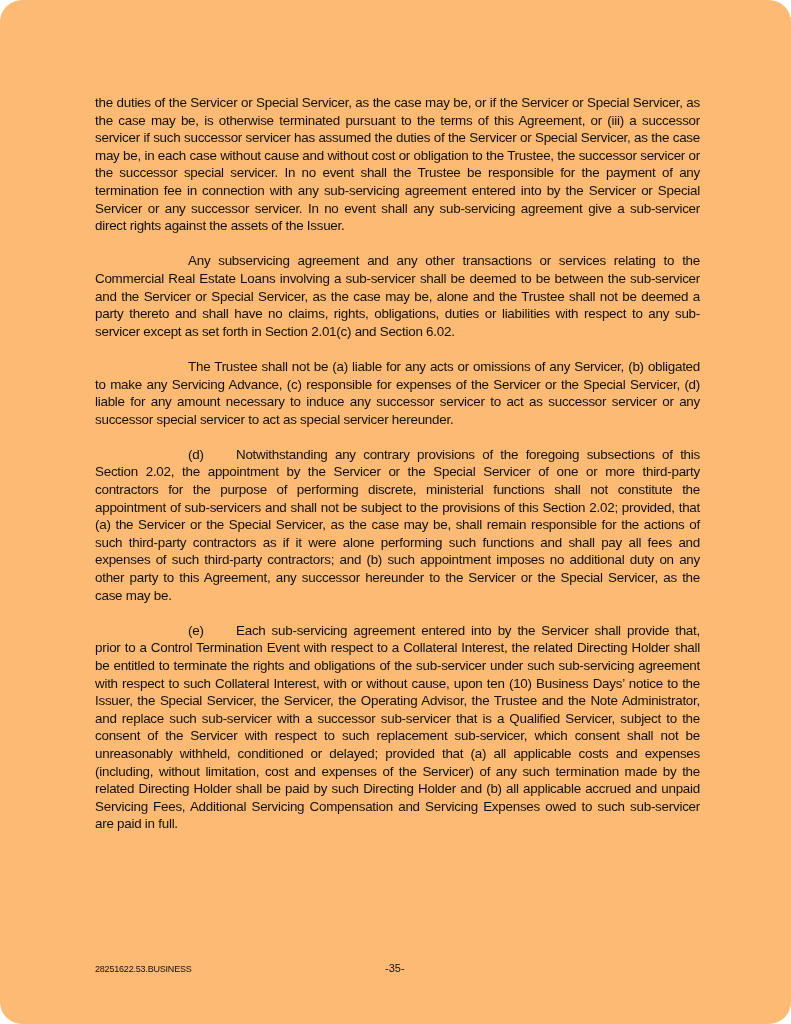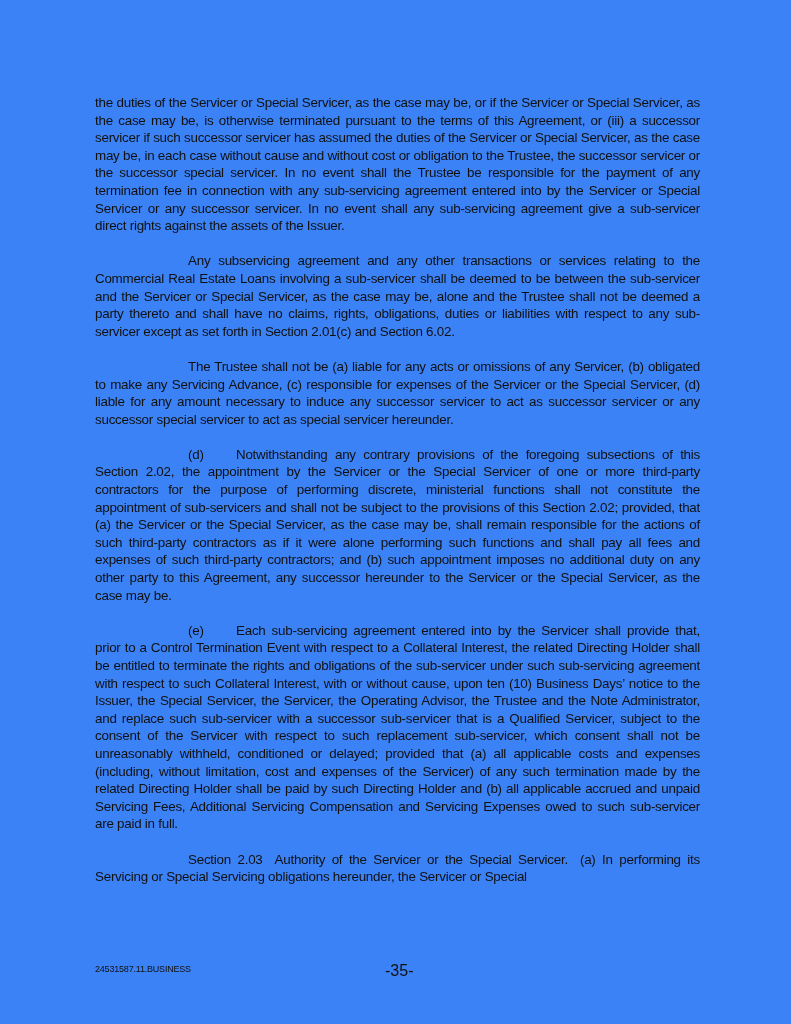--- a/index.html
+++ b/index.html
@@ -1,54 +1,53 @@
 <!DOCTYPE html>
 <html><head>
 <meta charset="utf-8">
 <style>
   html, body { margin: 0; padding: 0; background: #ffffff; }
   body { width: 791px; height: 1024px; position: relative; overflow: hidden; }
   .page {
-    position: absolute; left: 0; top: 0; width: 791px; height: 1024px; background: #3b82f6;
+    position: absolute; left: 0; top: 0; width: 791px; height: 1024px; background: #fdba74; border-radius: 22px;
   }
   .body-text {
     position: absolute; left: 95px; top: 94px; width: 605px;
     font-family: "Liberation Sans", sans-serif;
     font-size: 13.4px; line-height: 17.6px; color: #111111;
     text-align: justify; letter-spacing: -0.25px; word-spacing: 0px;
   }
   .para { margin: 0 0 17.6px 0; }
   .indent { display: inline-block; width: 93px; }
   .sub-label { display: inline-block; width: 48px; }
   .u { text-underline-offset: 2px; }
   .footer-id {
     position: absolute; left: 95px; top: 964px;
     font-family: "Liberation Sans", sans-serif; font-size: 9px; color: #111; letter-spacing: -0.2px;
   }
   .footer-page {
     position: absolute; left: 385px; top: 962px;
-    font-family: "Liberation Sans", sans-serif; font-size: 16px; color: #111;
+    font-family: "Liberation Sans", sans-serif; font-size: 11px; color: #111;
   }
   .gap-wide { display: inline-block; width: 12px; }
 </style>
 </head>
 <body>
 
 <div class="page">
   <div class="body-text">
 
     <p class="para"><span>the duties of the Servicer or Special Servicer, as the case may be, or if the Servicer or Special Servicer, as the case may be, is otherwise terminated pursuant to the terms of this Agreement, or (iii) a successor servicer if such successor servicer has assumed the duties of the Servicer or Special Servicer, as the case may be, in each case without cause and without cost or obligation to the Trustee, the successor servicer or the successor special servicer.  In no event shall the Trustee be responsible for the payment of any termination fee in connection with any sub-servicing agreement entered into by the Servicer or Special Servicer or any successor servicer.  In no event shall any sub-servicing agreement give a sub-servicer direct rights against the assets of the Issuer.</span></p>
 
     <p class="para"><span class="indent"></span><span>Any subservicing agreement and any other transactions or services relating to the Commercial Real Estate Loans involving a sub-servicer shall be deemed to be between the sub-servicer and the Servicer or Special Servicer, as the case may be, alone and the Trustee shall not be deemed a party thereto and shall have no claims, rights, obligations, duties or liabilities with respect to any sub-servicer except as set forth in </span><span class="u">Section 2.01(c)</span><span> and </span><span class="u">Section 6.02</span><span>.</span></p>
 
     <p class="para"><span class="indent"></span><span>The Trustee shall not be (a) liable for any acts or omissions of any Servicer, (b) obligated to make any Servicing Advance, (c) responsible for expenses of the Servicer or the Special Servicer, (d) liable for any amount necessary to induce any successor servicer to act as successor servicer or any successor special servicer to act as special servicer hereunder.</span></p>
 
     <p class="para"><span class="indent"></span><span class="sub-label">(d)</span><span>Notwithstanding any contrary provisions of the foregoing subsections of this </span><span class="u">Section 2.02</span><span>, the appointment by the Servicer or the Special Servicer of one or more third-party contractors for the purpose of performing discrete, ministerial functions shall not constitute the appointment of sub-servicers and shall not be subject to the provisions of this </span><span class="u">Section 2.02</span><span>; </span><span class="u">provided</span><span>, that (a) the Servicer or the Special Servicer, as the case may be, shall remain responsible for the actions of such third-party contractors as if it were alone performing such functions and shall pay all fees and expenses of such third-party contractors; and (b) such appointment imposes no additional duty on any other party to this Agreement, any successor hereunder to the Servicer or the Special Servicer, as the case may be.</span></p>
 
     <p class="para"><span class="indent"></span><span class="sub-label">(e)</span><span>Each sub-servicing agreement entered into by the Servicer shall provide that, prior to a Control Termination Event with respect to a Collateral Interest, the related Directing Holder shall be entitled to terminate the rights and obligations of the sub-servicer under such sub-servicing agreement with respect to such Collateral Interest, with or without cause, upon ten (10) Business Days’ notice to the Issuer, the Special Servicer, the Servicer, the Operating Advisor, the Trustee and the Note Administrator, and replace such sub-servicer with a successor sub-servicer that is a Qualified Servicer, subject to the consent of the Servicer with respect to such replacement sub-servicer, which consent shall not be unreasonably withheld, conditioned or delayed; </span><span class="u">provided</span><span> that (a) all applicable costs and expenses (including, without limitation, cost and expenses of the Servicer) of any such termination made by the related Directing Holder shall be paid by such Directing Holder and (b) all applicable accrued and unpaid Servicing Fees, Additional Servicing Compensation and Servicing Expenses owed to such sub-servicer are paid in full.</span></p>
 
-    <p class="para"><span class="indent"></span><span>Section 2.03</span><span class="gap-wide"></span><span class="u">Authority of the Servicer or the Special Servicer</span><span>.</span><span class="gap-wide"></span><span>(a) In performing its Servicing or Special Servicing obligations hereunder, the Servicer or Special</span></p>
 
   </div>
 
-  <div class="footer-id">24531587.11.BUSINESS</div>
+  <div class="footer-id">28251622.53.BUSINESS</div>
   <div class="footer-page">-35-</div>
 </div>
 
 </body></html>

